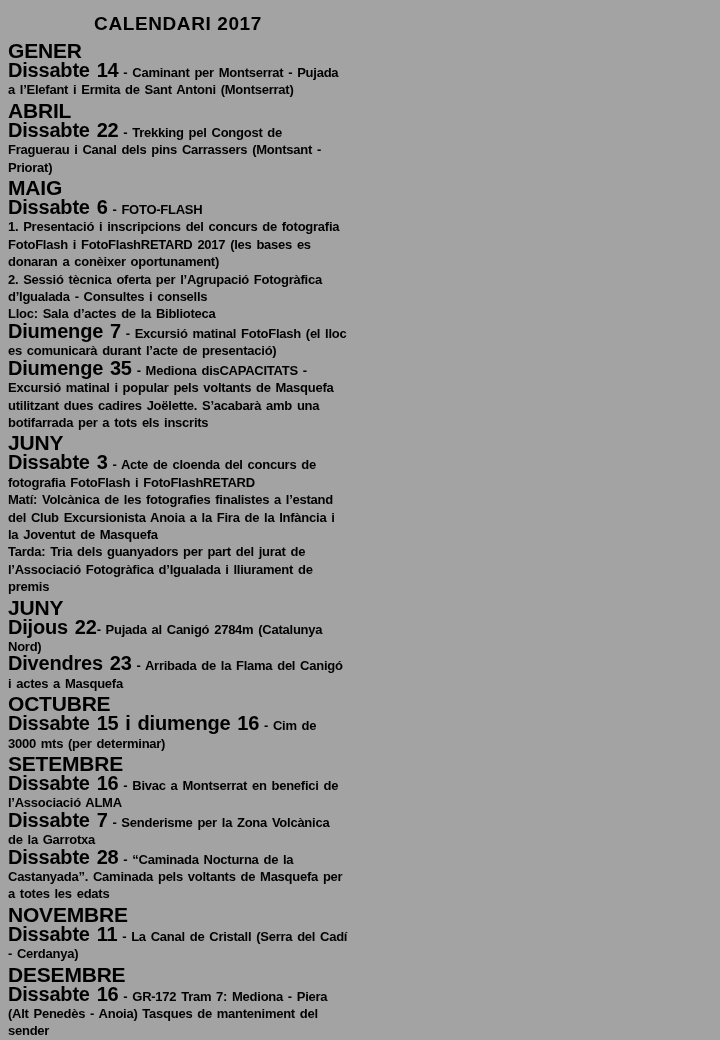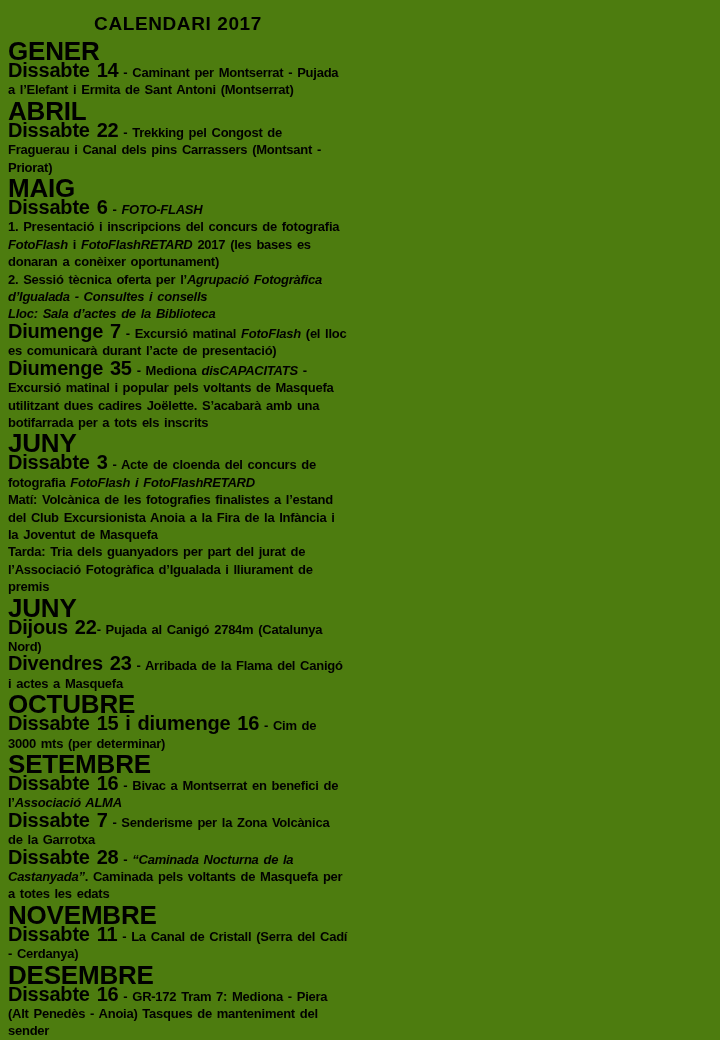--- a/index.html
+++ b/index.html
@@ -4,61 +4,60 @@
 <style>
   html, body {
     margin: 0;
     padding: 0;
     background: #ffffff;
   }
   .page {
     position: relative;
     width: 720px;
     height: 1040px;
-    background: #4d7c0f;
+    background: #a3a3a3;
     overflow: hidden;
     font-family: "Liberation Sans", sans-serif;
     color: #000000;
     -webkit-font-smoothing: antialiased;
   }
   .doc {
     box-sizing: border-box;
     width: 348px;
     padding: 11px 0 0 8px;
   }
   .title {
     margin: 0 0 4px 0;
     font-size: 19px;
     line-height: 25px;
     font-weight: 700;
     letter-spacing: 0.6px;
     text-align: center;
   }
   .month {
     margin: 1px 0 0 0;
-    font-size: 26px;
+    font-size: 21px;
     line-height: 22px;
     font-weight: 700;
     letter-spacing: -0.2px;
   }
   .event {
     margin: 0;
     font-size: 13px;
     line-height: 17.4px;
     font-weight: 700;
     letter-spacing: -0.25px;
     word-spacing: 1.5px;
   }
   .seg-day {
     font-size: 20px;
     letter-spacing: -0.2px;
   }
   .seg-text {}
   .seg-italic {
-    font-style: italic;
   }
 </style>
 </head>
 <body>
 
 <div class="page">
   <main class="doc">
     <h1 class="title">CALENDARI 2017</h1>
     <div>
         <section>

